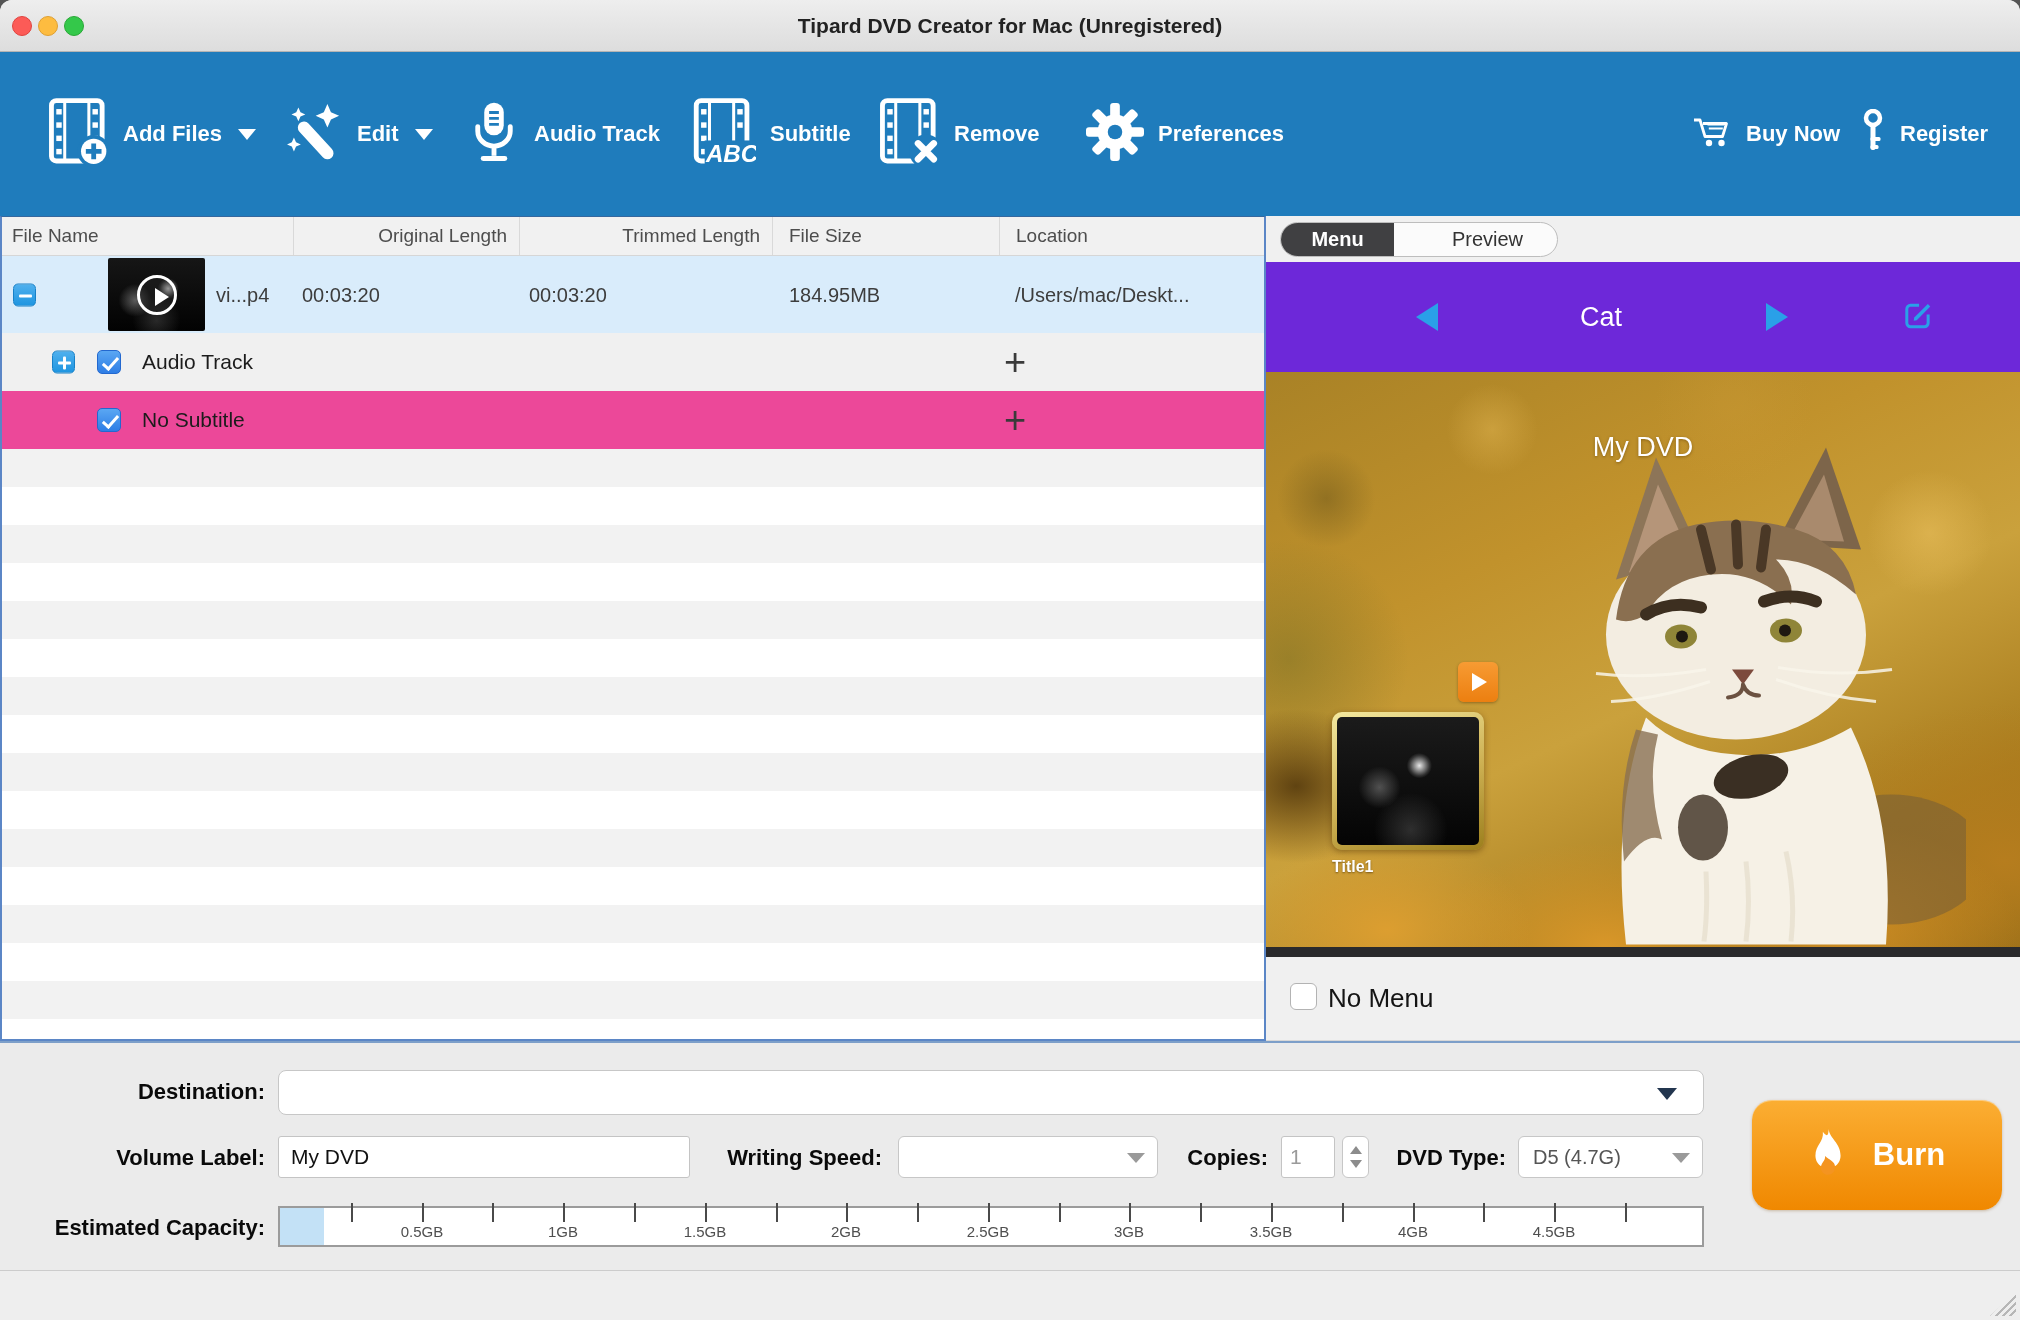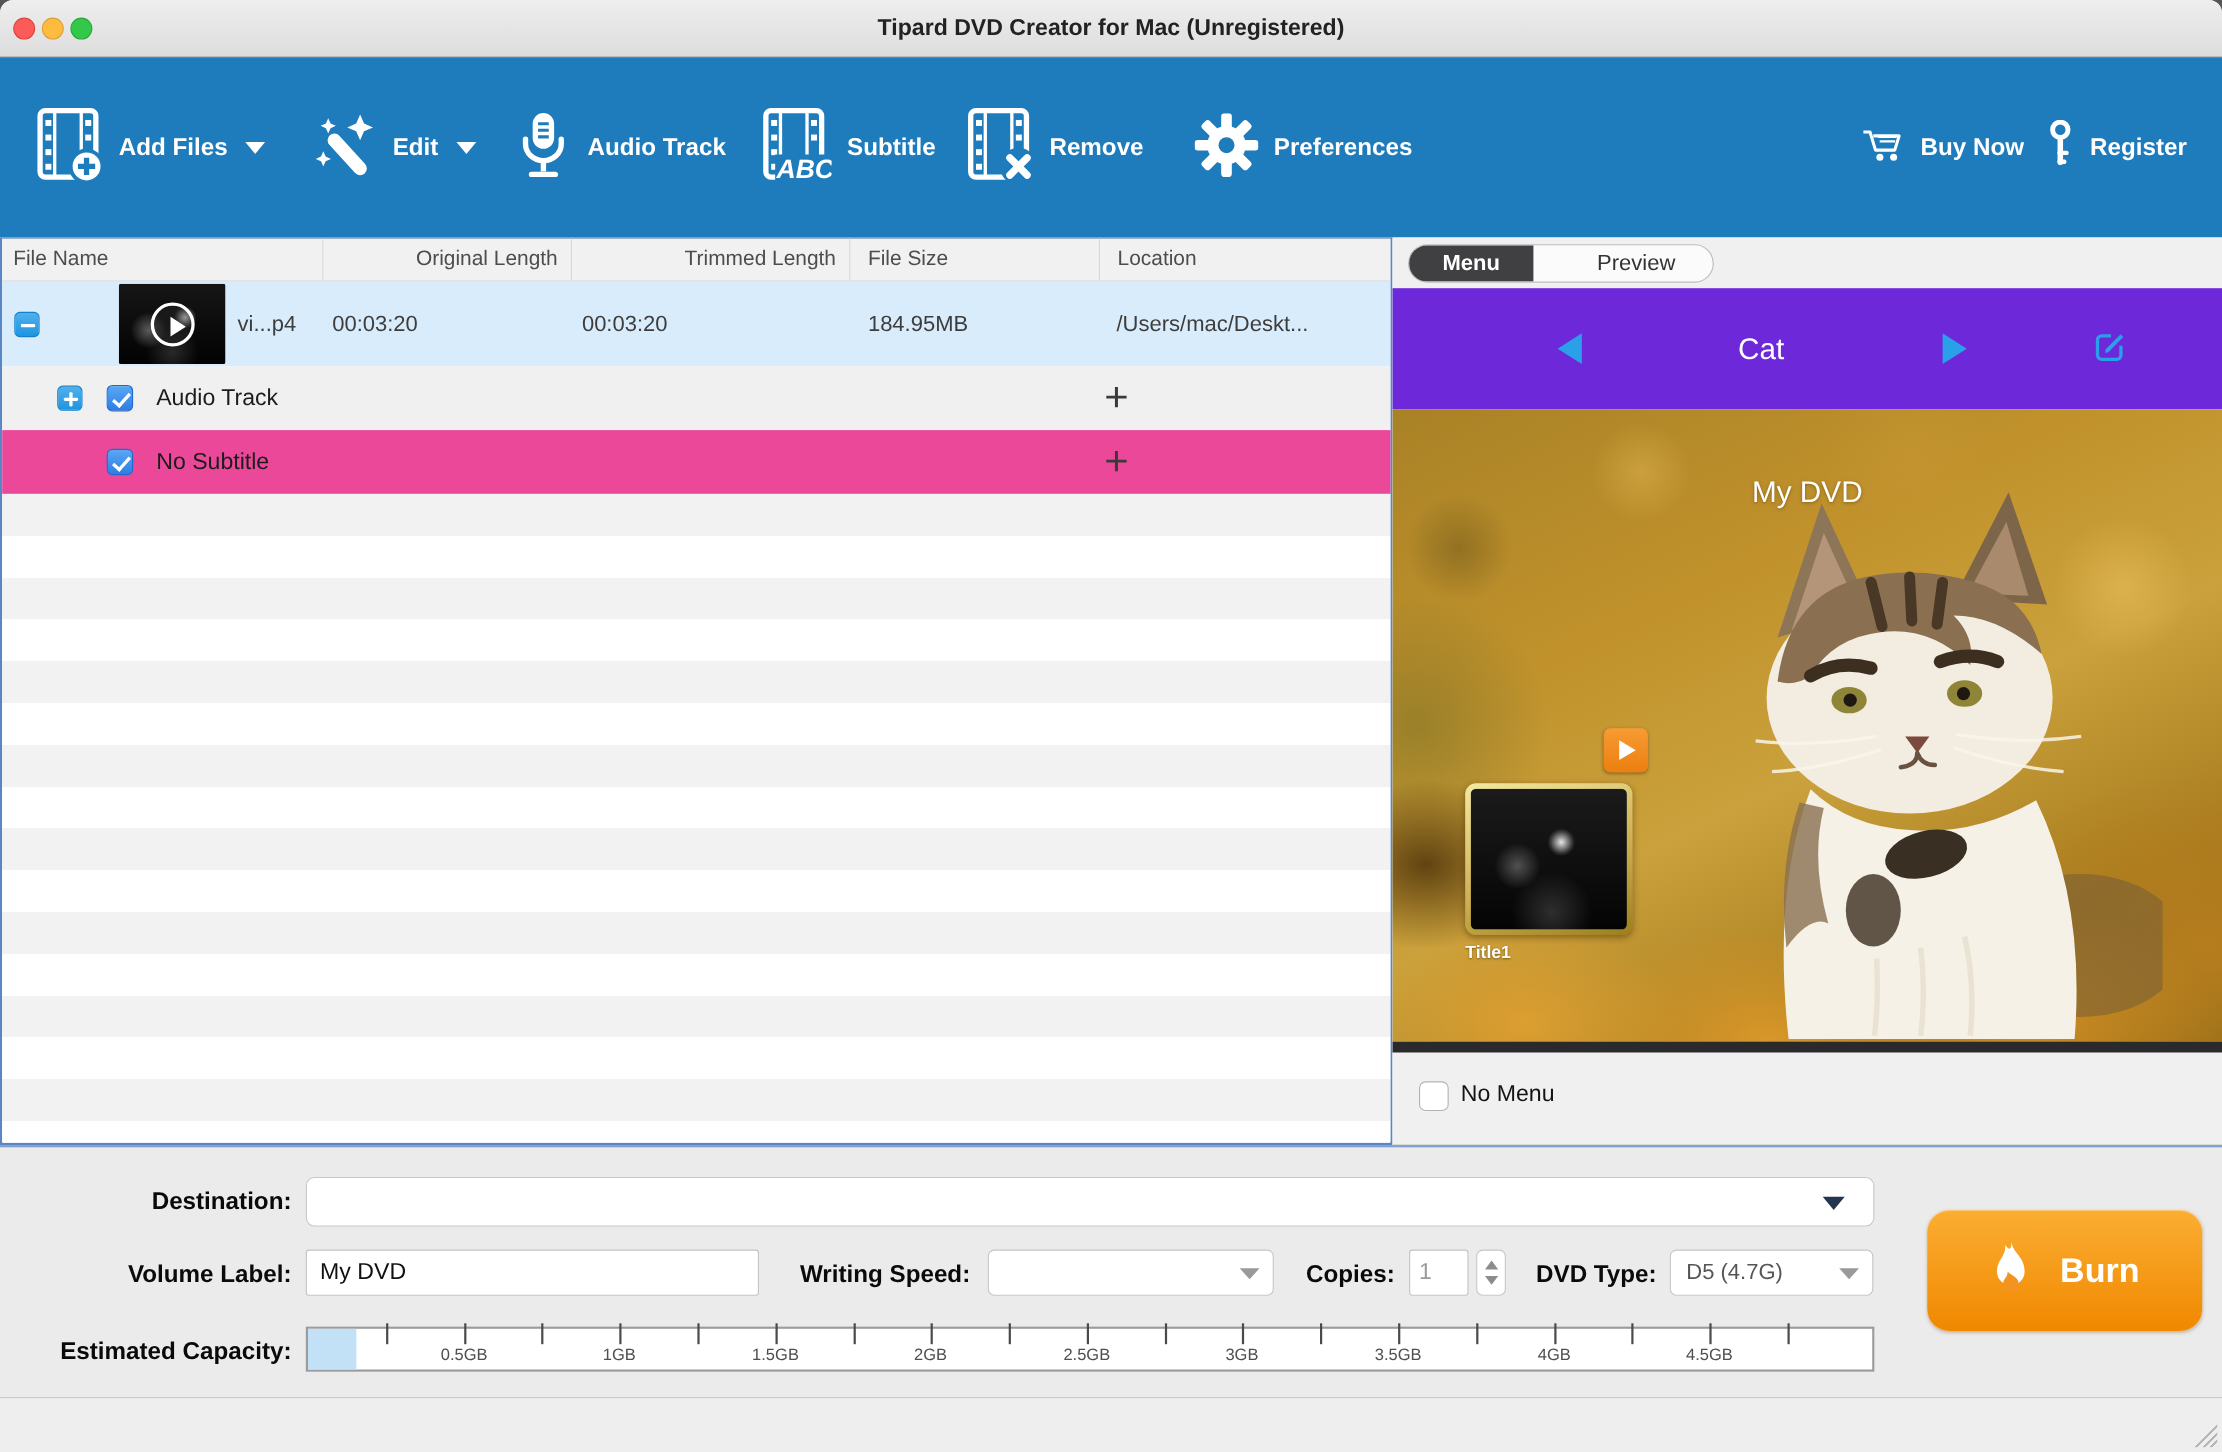--- a/index.html
+++ b/index.html
@@ -120,21 +120,21 @@
       radial-gradient(circle 18px at 58% 38%, rgba(255,255,255,.9), rgba(255,255,255,.15) 55%, transparent 70%),
       radial-gradient(circle 30px at 30% 55%, rgba(180,180,180,.4), transparent 70%),
       radial-gradient(circle 46px at 52% 88%, rgba(120,120,120,.35), transparent 80%),
       linear-gradient(#1b1b1b,#040404);
   }
   .thumb-label { position:absolute; left:66px; top:486px; width:152px; text-align:left; color:#fff; font-size:16px; font-weight:600;
     text-shadow:0 1px 2px rgba(60,40,0,.6); }
   .dark-strip { position:absolute; left:0; top:731px; width:754px; height:10px; background:#2a2a2c; }
   .nomenu-area { position:absolute; left:0; top:741px; width:754px; height:84px; background:#f0f0f0; border-bottom:1px solid #d8d8d8; }
   .nomenu-box { position:absolute; left:24px; top:26px; width:27px; height:27px; background:#fff; border:1.5px solid #b3b3b3; border-radius:6px; cursor:pointer; }
-  .nomenu-label { position:absolute; left:62px; top:26px; font-size:21px; color:#141414; }
+  .nomenu-label { position:absolute; left:62px; top:26px; font-size:26px; color:#141414; }
   
   .bottom-panel { position:absolute; left:0; top:1041px; width:2020px; height:229px; background:#ebebeb; border-top:2px solid #7d9fc9; }
   .f-label { position:absolute; font-size:22px; font-weight:600; color:#0a0a0a; text-align:right; white-space:nowrap; }
   .combo-lg { position:absolute; left:278px; top:27px; width:1426px; height:45px; background:#fff; border:1.5px solid #c7c7c7; border-radius:8px; cursor:pointer; }
   .combo-lg .arrow-dk { position:absolute; right:26px; top:17px; width:0; height:0;
     border-left:10px solid transparent; border-right:10px solid transparent; border-top:12px solid #23364f; }
   .combo-text { position:absolute; left:14px; top:0; height:43px; line-height:43px; font-size:20px; color:#333; }
   .text-input { position:absolute; height:42px; background:#fff; border:1.5px solid #c4c4c4; border-radius:3px;
     font-family:"Liberation Sans",sans-serif; font-size:21px; color:#111; padding:0 12px; }
   .combo-sm { position:absolute; height:42px; background:#fff; border:1.5px solid #c7c7c7; border-radius:6px; cursor:pointer; }
@@ -171,21 +171,21 @@
 
   <div class="titlebar">
     <div class="traffic t-close"></div>
     <div class="traffic t-min"></div>
     <div class="traffic t-zoom"></div>
     <div class="win-title">Tipard DVD Creator for Mac (Unregistered)</div>
   </div>
 
   <div class="toolbar">
 
-    <div class="tool-item" style="left:32px">
+    <div class="tool-item" style="left:47px">
       <span>
         <svg width="62" height="70" viewBox="0 0 50 58">
           <rect x="3" y="3" width="42" height="50" rx="4" fill="none" stroke="#fff" stroke-width="4"></rect>
           <line x1="14" y1="4" x2="14" y2="52" stroke="#fff" stroke-width="2.5"></line>
           <line x1="34" y1="4" x2="34" y2="52" stroke="#fff" stroke-width="2.5"></line>
           <g fill="#fff">
             <rect x="7" y="10" width="4.5" height="4.5"></rect>
               <rect x="7" y="21" width="4.5" height="4.5"></rect>
               <rect x="7" y="32" width="4.5" height="4.5"></rect>
               <rect x="7" y="43" width="4.5" height="4.5"></rect>

